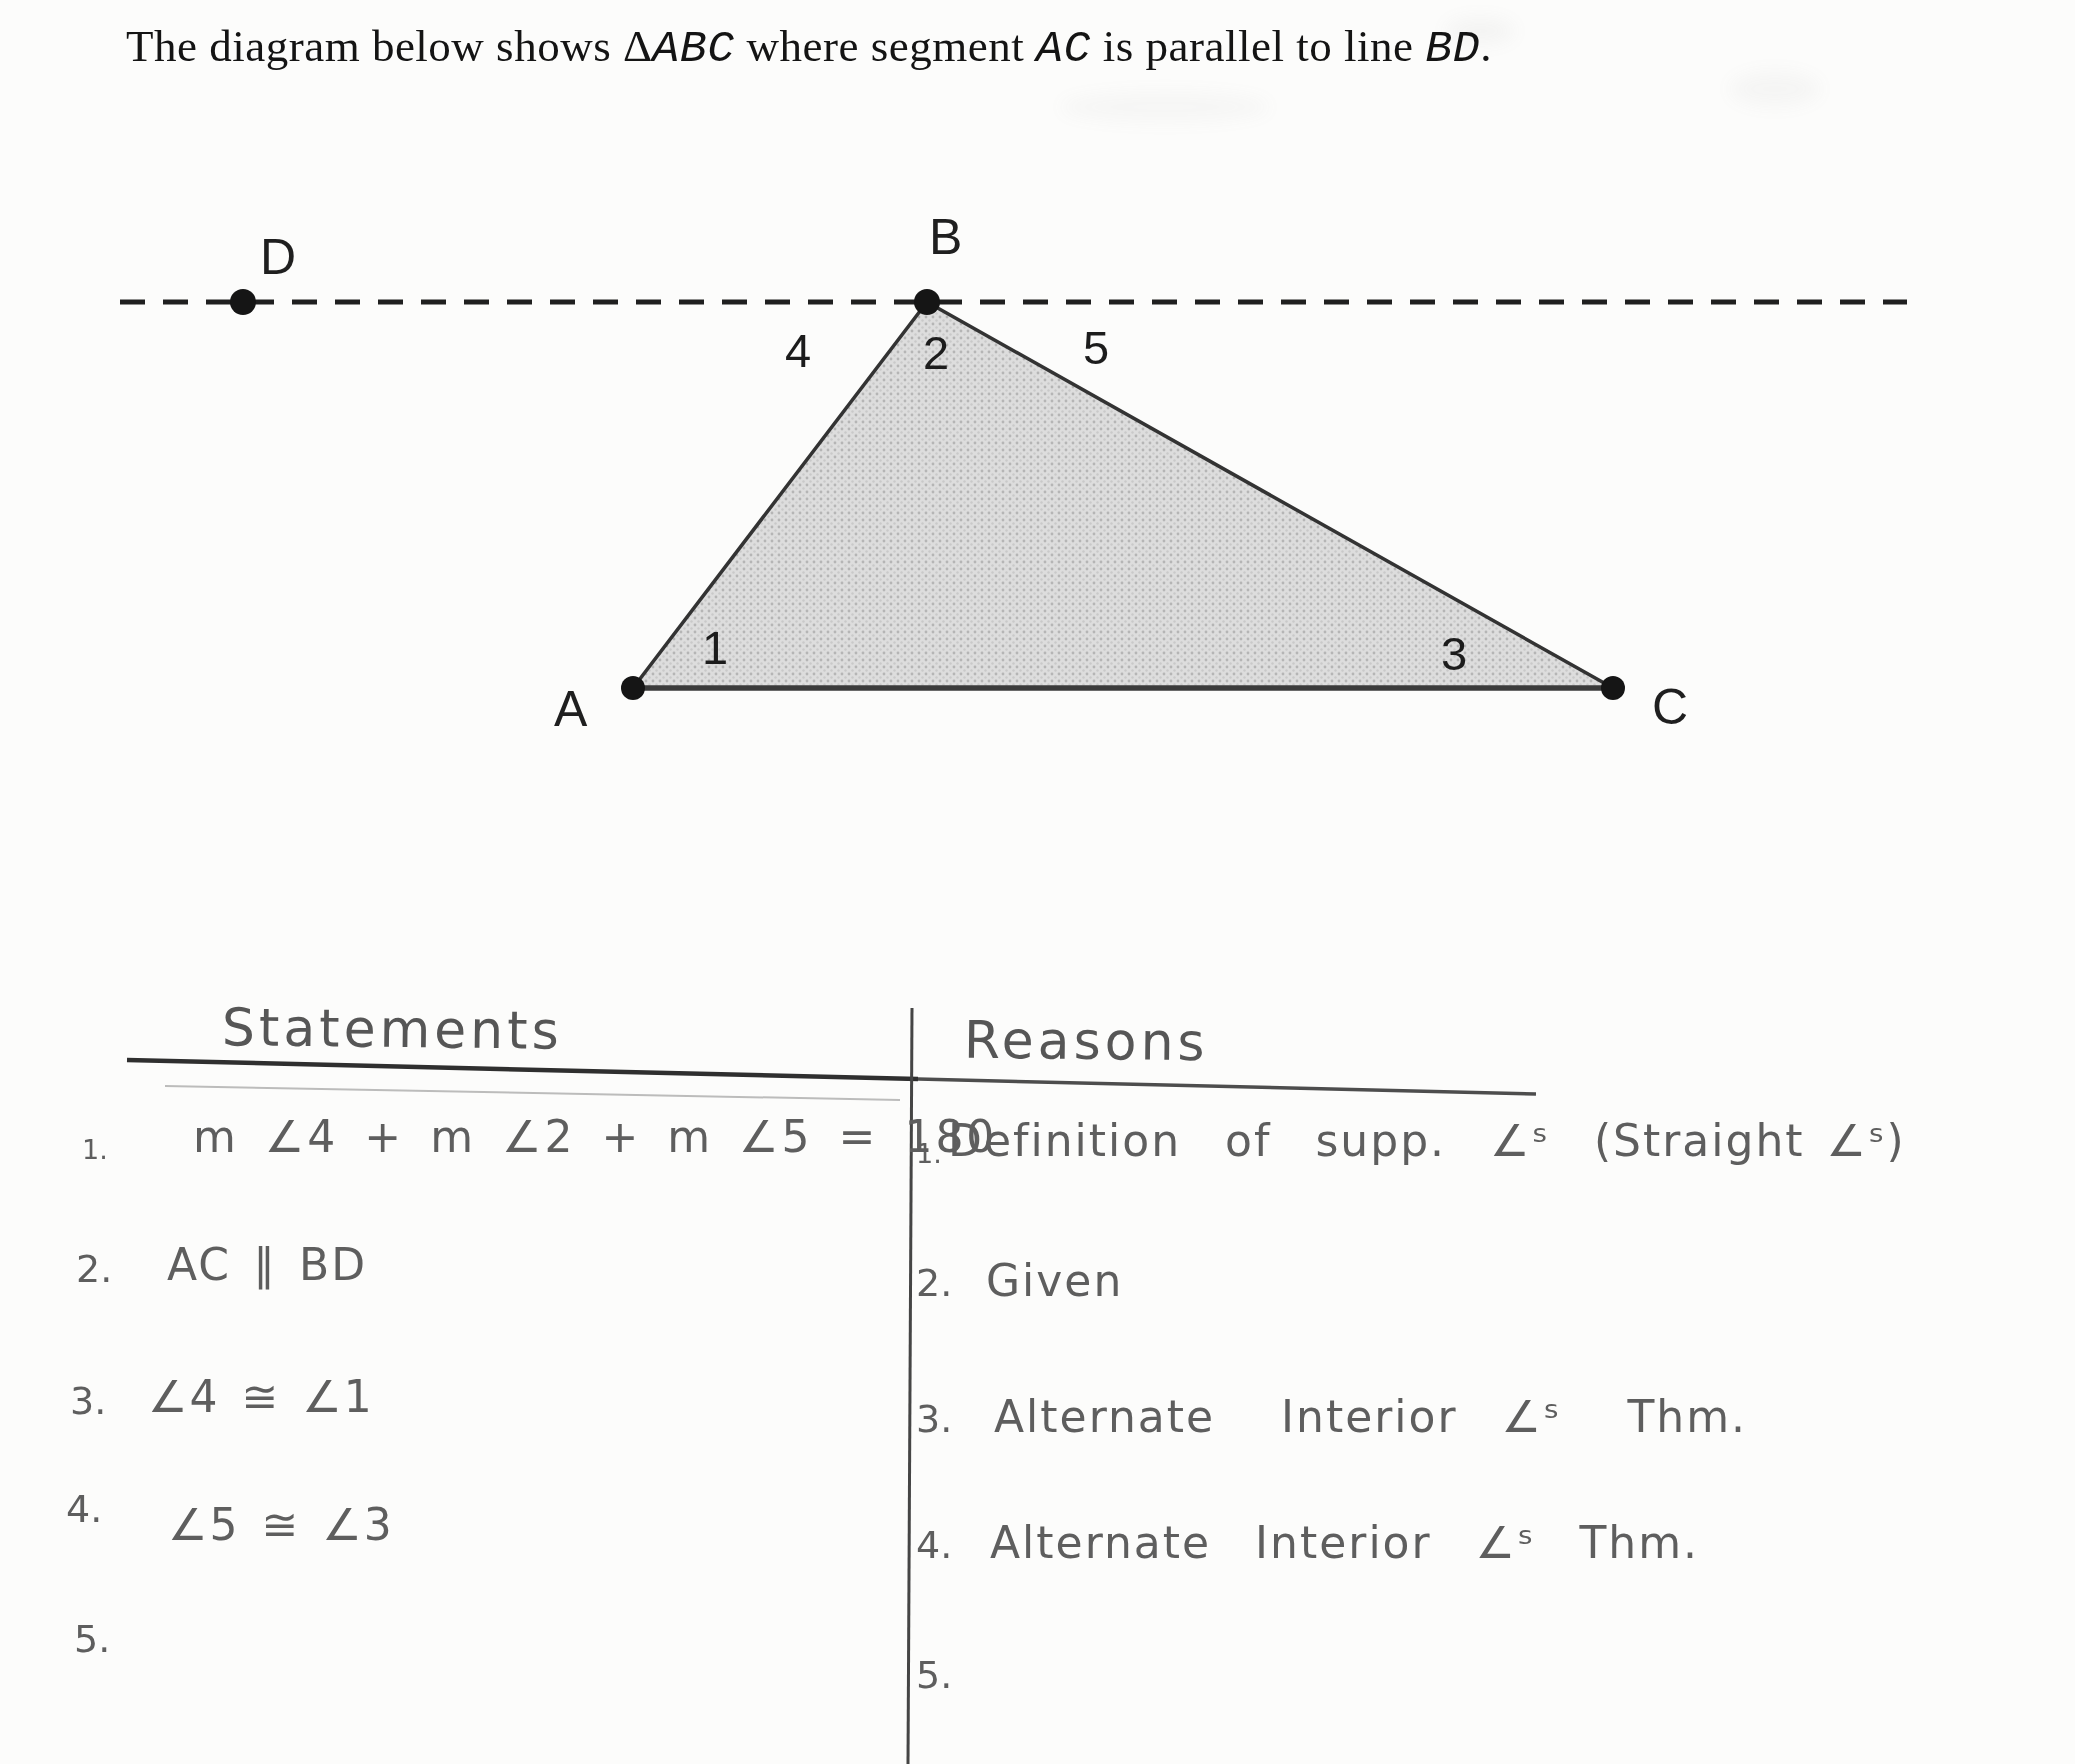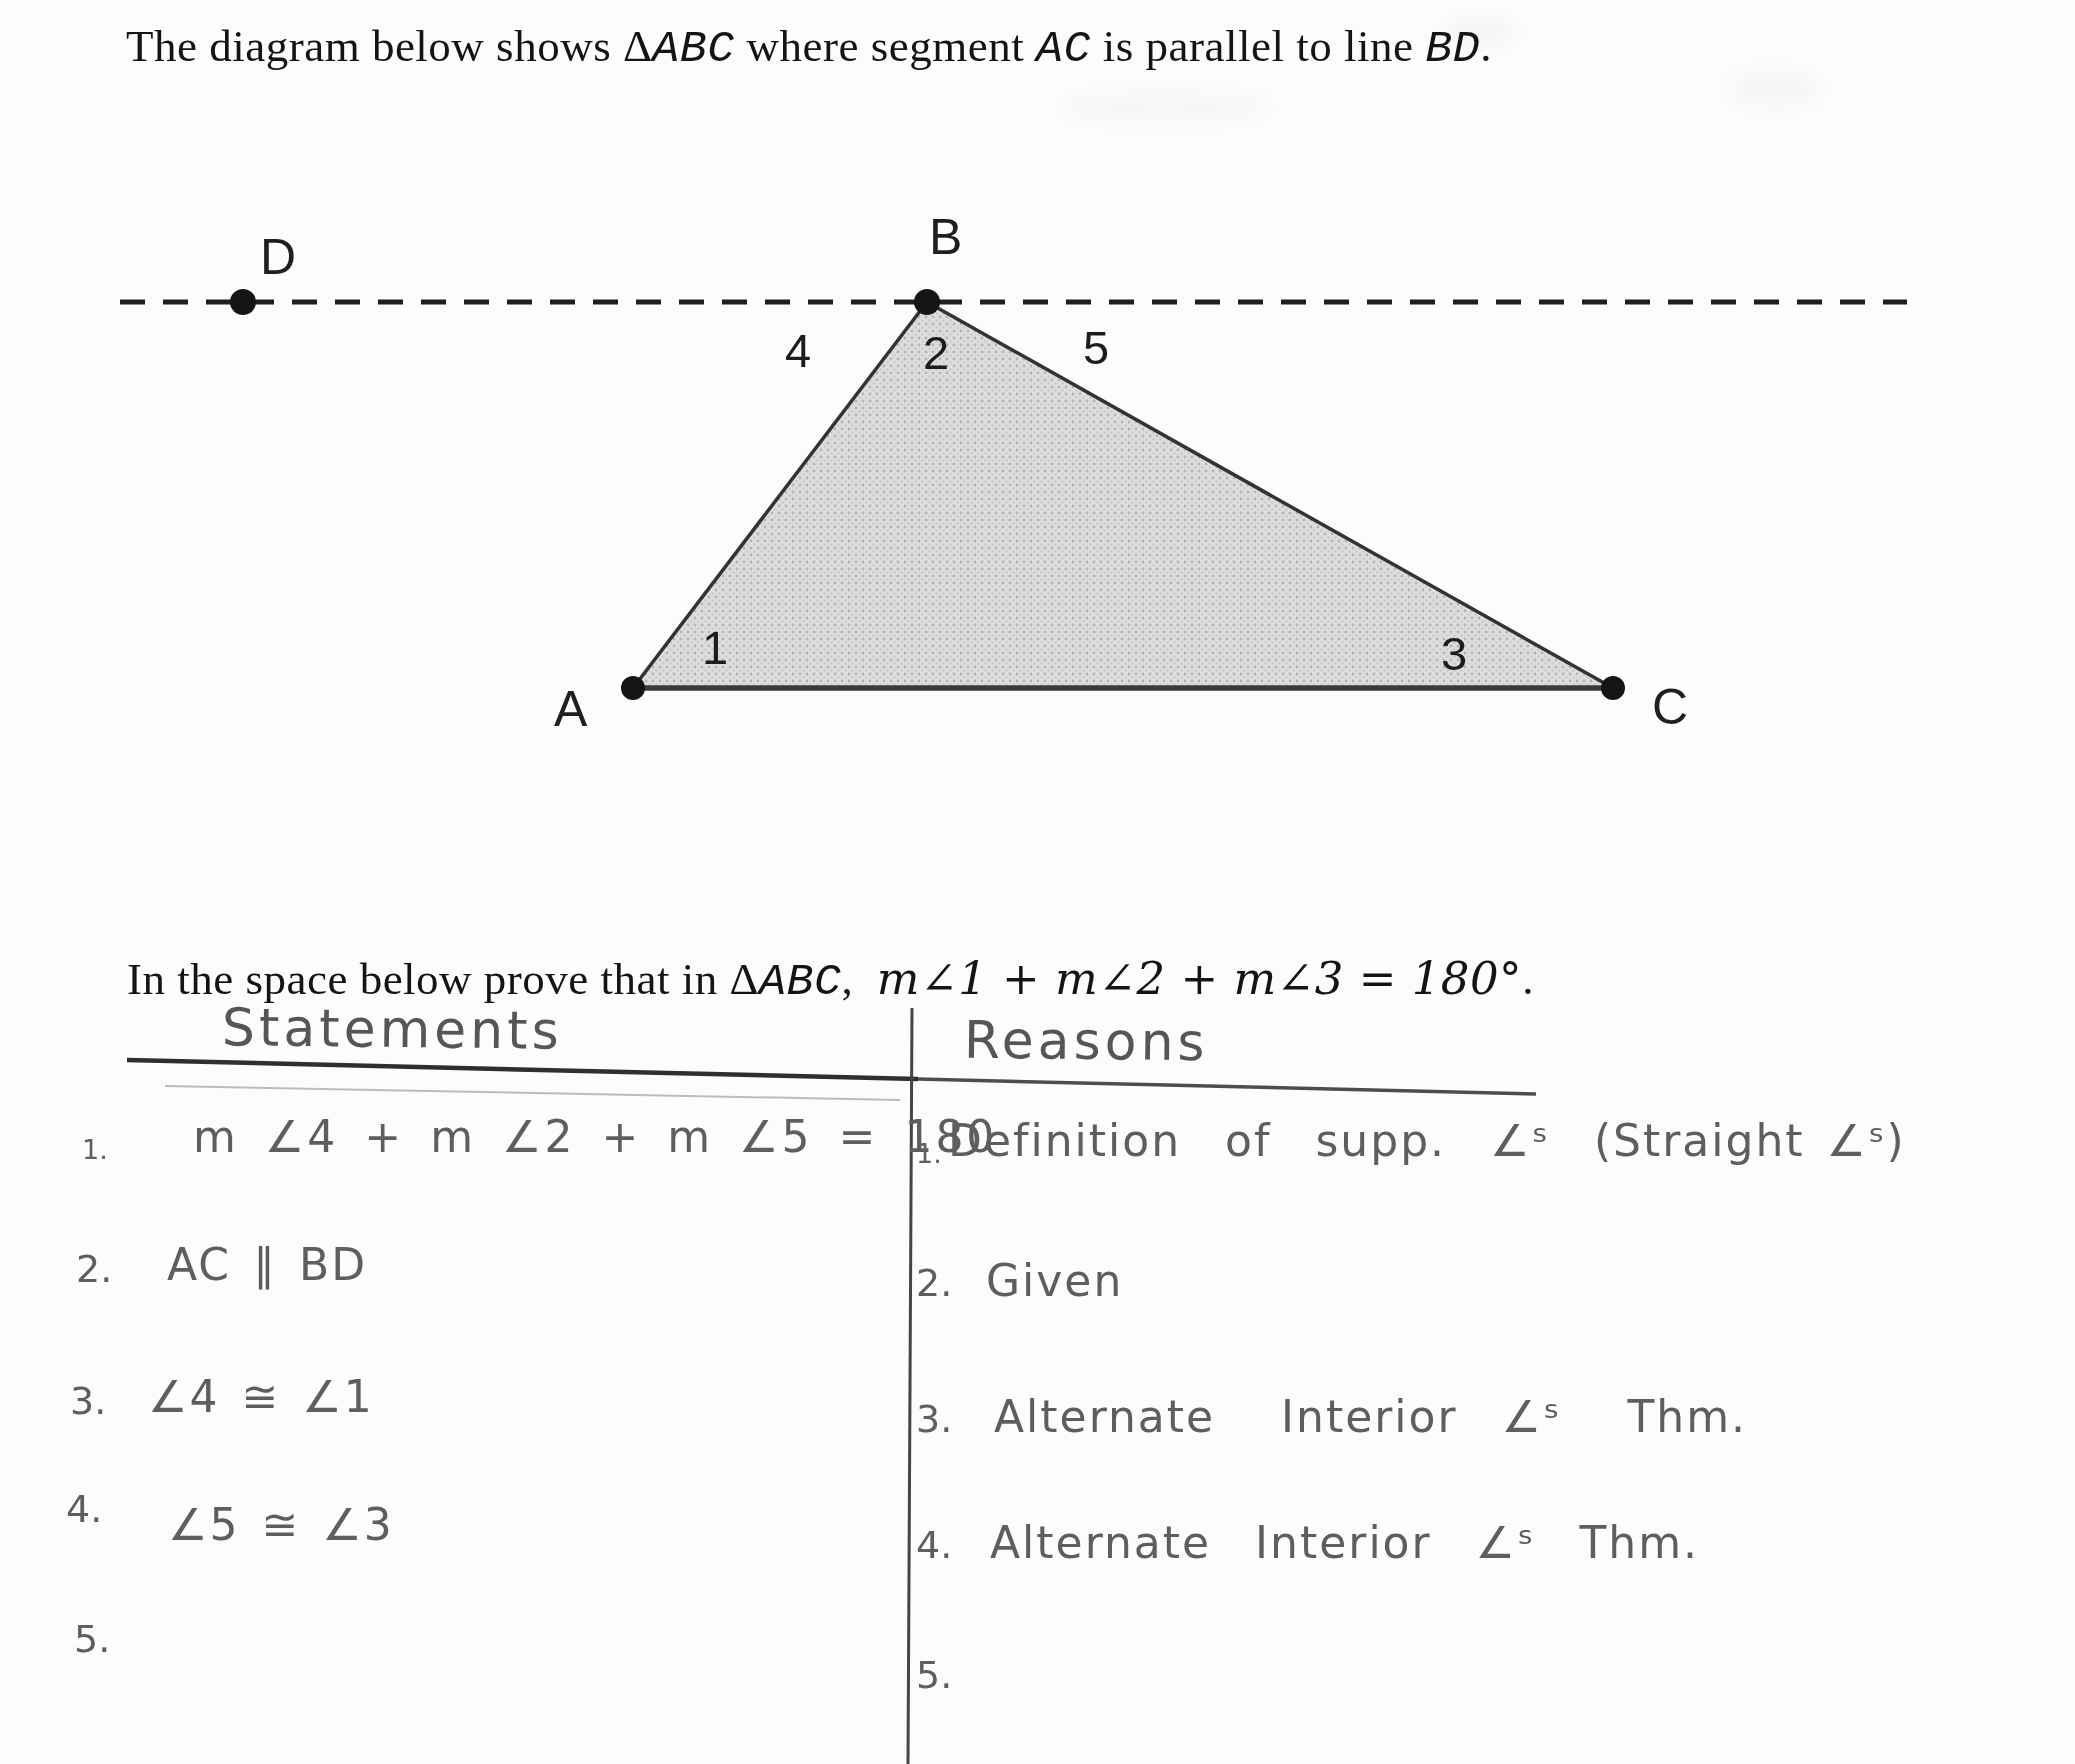--- a/index.html
+++ b/index.html
@@ -65,21 +65,20 @@
   <span class="abs plabel" style="left:929px;top:212px">B</span>
   <span class="abs plabel" style="left:554px;top:684px">A</span>
   <span class="abs plabel" style="left:1652px;top:682px">C</span>
 
   <span class="abs alabel" style="left:785px;top:327px">4</span>
   <span class="abs alabel" style="left:923px;top:329px">2</span>
   <span class="abs alabel" style="left:1083px;top:324px">5</span>
   <span class="abs alabel" style="left:702px;top:624px">1</span>
   <span class="abs alabel" style="left:1441px;top:630px">3</span>
 
-  <div class="abs printed" style="left:127px;top:952px"><span>In the space below prove that in Δ</span><span class="it">ABC</span><span>,  </span><span class="it math">m∠1 + m∠2 + m∠3 = 180°</span><span>.</span></div>
 
   <span class="abs hw hw-header tilt-r" style="left:222px;top:1000px">Statements</span>
   <span class="abs hw hw-header tilt-r" style="left:964px;top:1012px">Reasons</span>
 
   <span class="abs hw-num tiny" style="left:82px;top:1136px">1.</span>
   <span class="abs hw mwide" style="left:150px;top:1112px">m ∠4 + m ∠2 + m ∠5 = 180</span>
   <span class="abs hw-num tiny" style="left:916px;top:1140px">1.</span>
   <span class="abs hw" style="left:948px;top:1116px">Definition  of  supp.  ∠ˢ  (Straight ∠ˢ)</span>
 
   <span class="abs hw-num" style="left:76px;top:1250px">2.</span>

